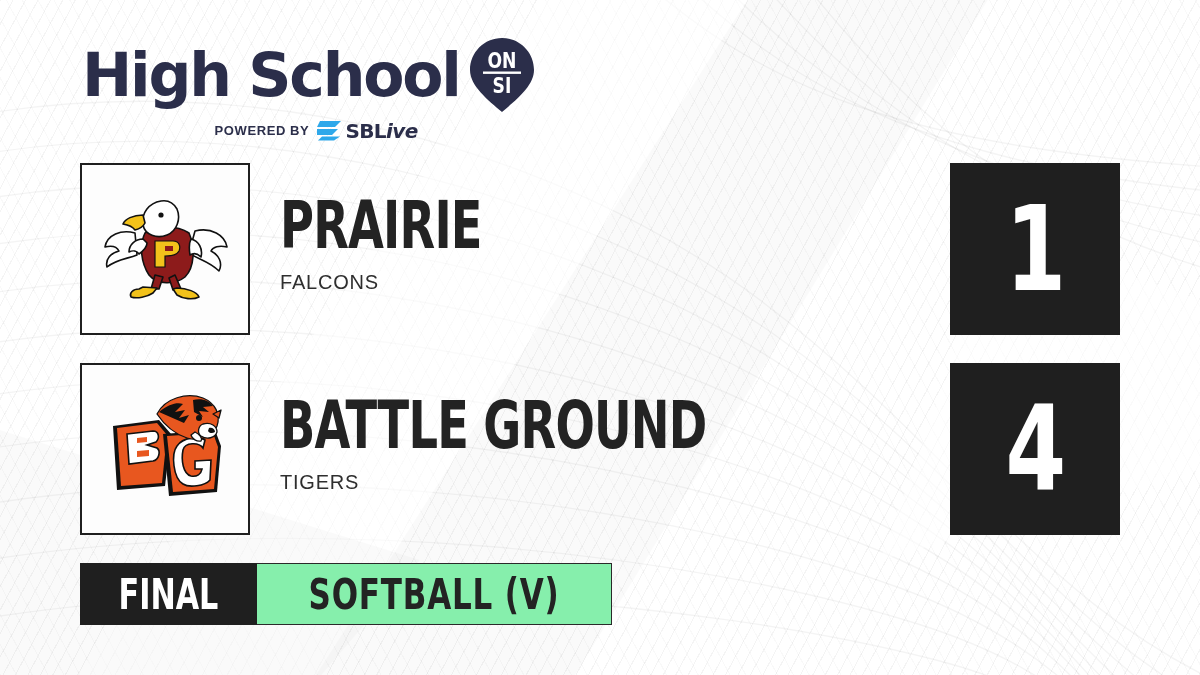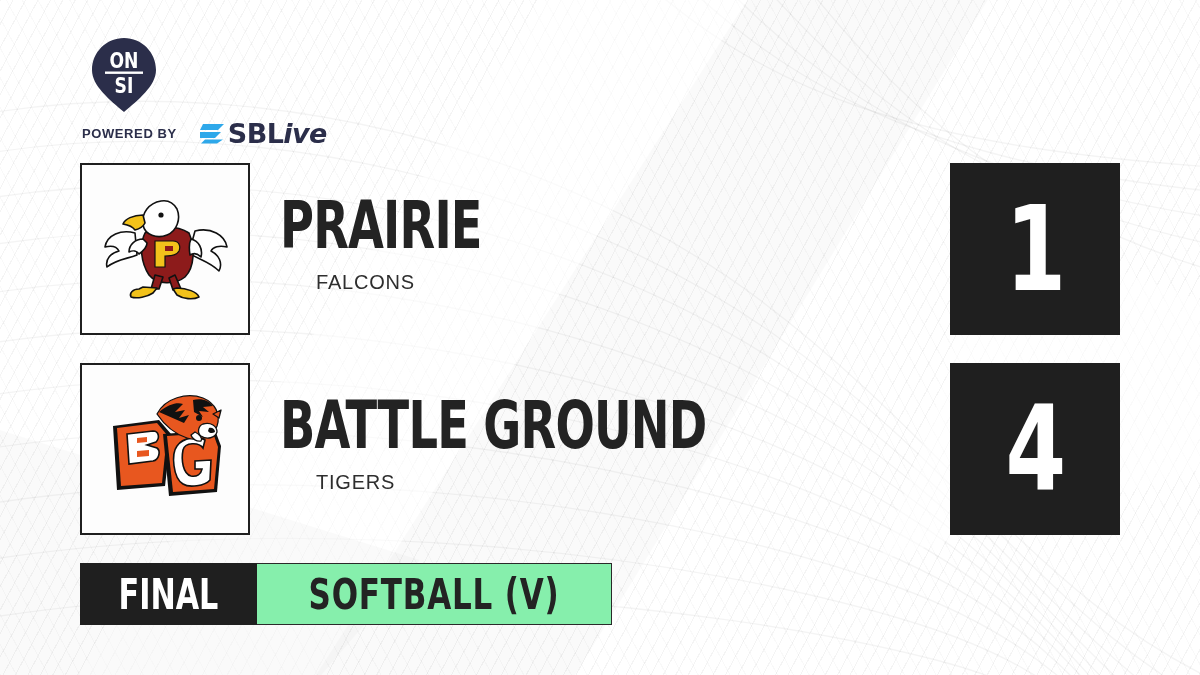--- a/index.html
+++ b/index.html
@@ -41,31 +41,31 @@
     font-size:60px;
     letter-spacing:-2.2px;
     color:#2b2e4a;
     line-height:1;
     white-space:nowrap;
   }
   .pin { position:relative; width:68px; height:78px; margin-left:8px; }
   .pin svg { display:block; }
   .powered {
     display:flex; align-items:center; justify-content:flex-end;
-    gap:22px; margin-top:6px; padding-right:118px;
+    gap:7px; margin-top:6px; padding-right:118px;
   }
   .powered-text {
     font-family:"Liberation Sans", sans-serif;
     font-weight:bold; font-size:13px; letter-spacing:.6px; color:#2b2e4a;
   }
   .sbl { display:flex; align-items:center; gap:3px; }
   .sbl-mark { display:block; }
   .sbl-word {
     font-family:"DejaVu Sans", sans-serif;
-    font-weight:bold; font-size:27px; color:#2b2e4a;
+    font-weight:bold; font-size:20px; color:#2b2e4a;
     letter-spacing:-.6px; line-height:1;
   }
   .sbl-word i { font-style:italic; }
 
   
   .team-row { position:absolute; left:80px; }
   .team-row.r1 { top:163px; }
   .team-row.r2 { top:363px; }
 
   .logo-card {
@@ -92,21 +92,20 @@
     transform:scaleX(.78);
     transform-origin:left center;
     white-space:nowrap;
   }
   .team-mascot {
     font-family:"Liberation Sans", sans-serif;
     font-size:20px;
     letter-spacing:.8px;
     color:#2e2e2e;
     margin-top:14px;
-    margin-left:36px;
   }
 
   
   .score-box {
     position:absolute; left:950px;
     width:170px; height:172px;
     background:#1f1f1f;
     display:flex; align-items:center; justify-content:center;
   }
   .score-box.s1 { top:163px; }
@@ -179,20 +178,21 @@
     <polygon points="1000,230 1200,300 1200,470 880,560"></polygon>
   </g>
   <g fill="#000000" fill-opacity="0.018">
     <polygon points="760,-20 1000,-20 560,700 300,700"></polygon>
     <polygon points="0,430 420,560 300,700 0,700"></polygon>
   </g>
 </svg>
 
 <div class="brand">
   <div class="brand-row">
+    <div class="brand-word">High School</div>
     <div class="pin">
       <svg width="68" height="78" viewBox="0 0 68 78">
         <path d="M34 2 C16.3 2 2 16.3 2 34 C2 50 20 64 34 76 C48 64 66 50 66 34 C66 16.3 51.7 2 34 2 Z" fill="#2b2e4a"></path>
         <text x="34" y="32" text-anchor="middle" fill="#ffffff" font-family="DejaVu Sans, sans-serif" font-weight="bold" font-size="21" transform="scale(0.82,1)" transform-origin="34 32">ON</text>
         <rect x="15" y="35.5" width="38" height="2.4" fill="#ffffff"></rect>
         <text x="34" y="57" text-anchor="middle" fill="#ffffff" font-family="DejaVu Sans, sans-serif" font-weight="bold" font-size="21" transform="scale(0.82,1)" transform-origin="34 57">SI</text>
       </svg>
     </div>
   </div>
   <div class="powered">

